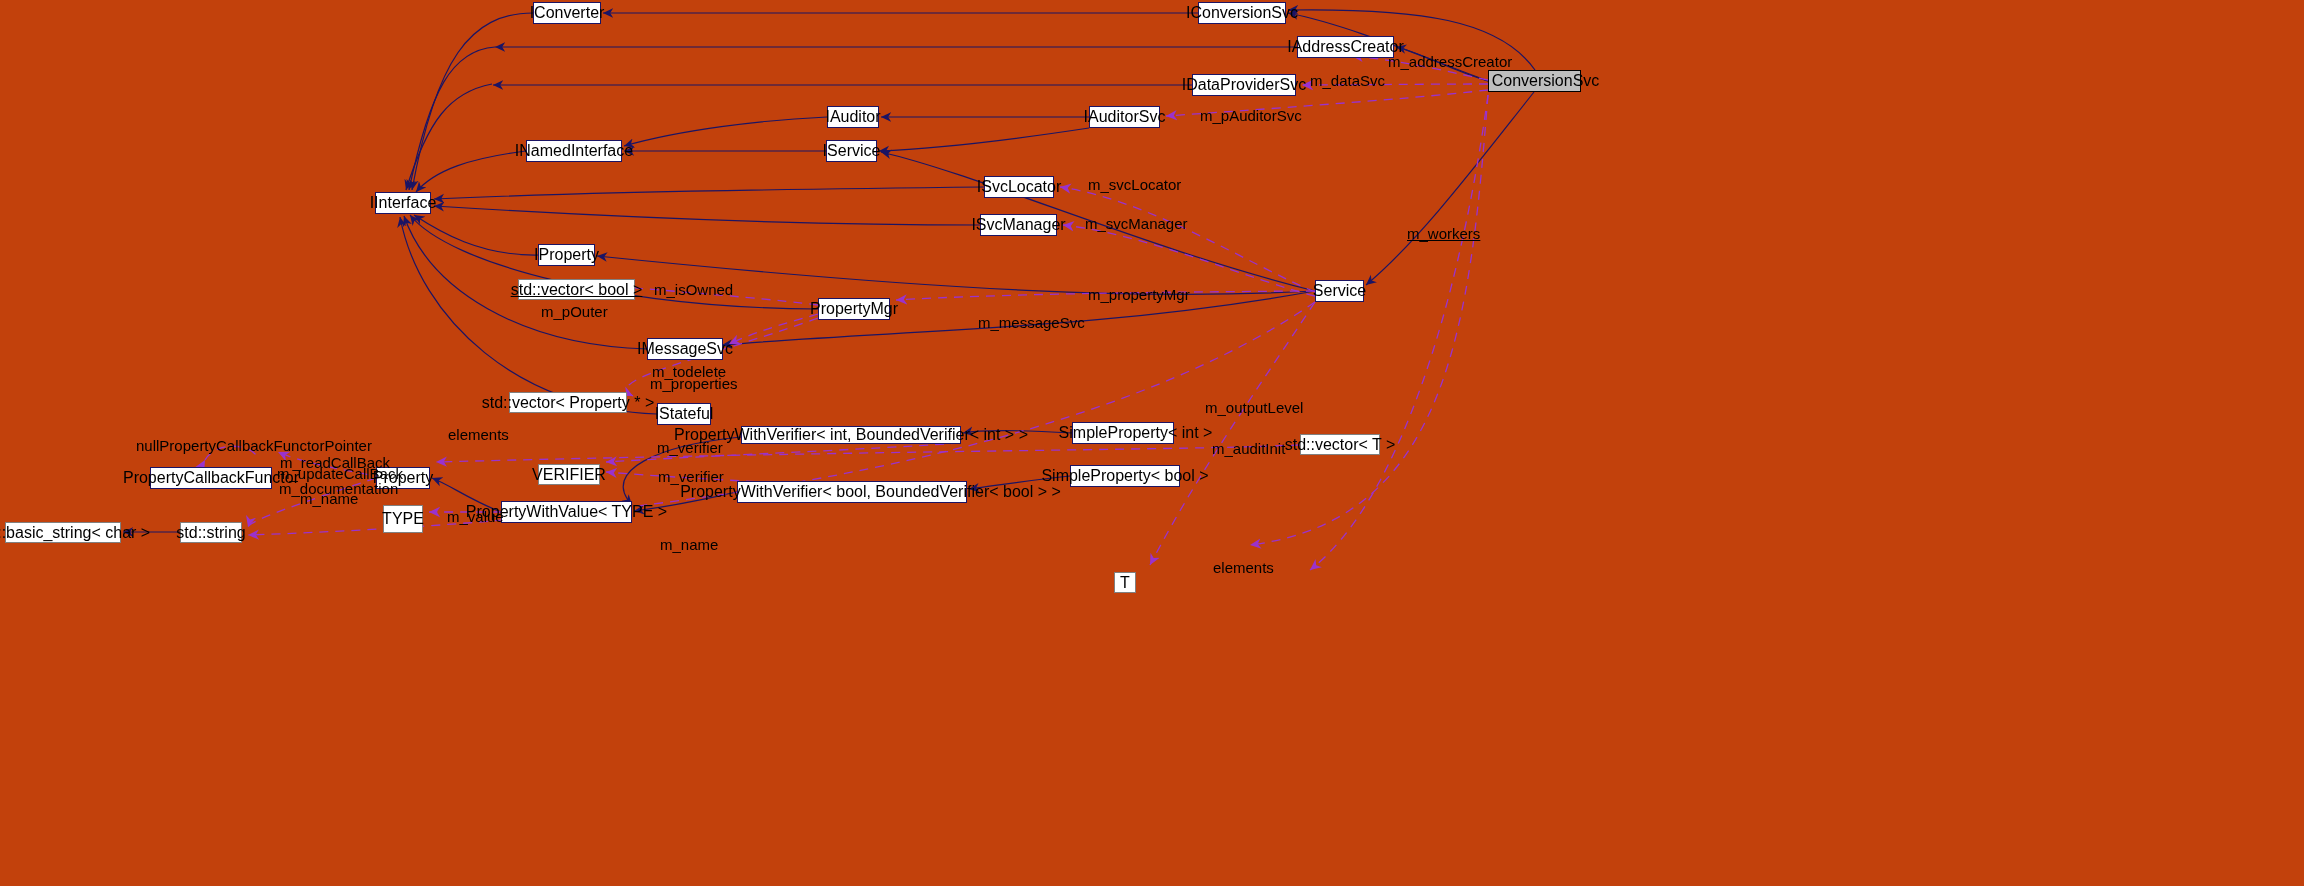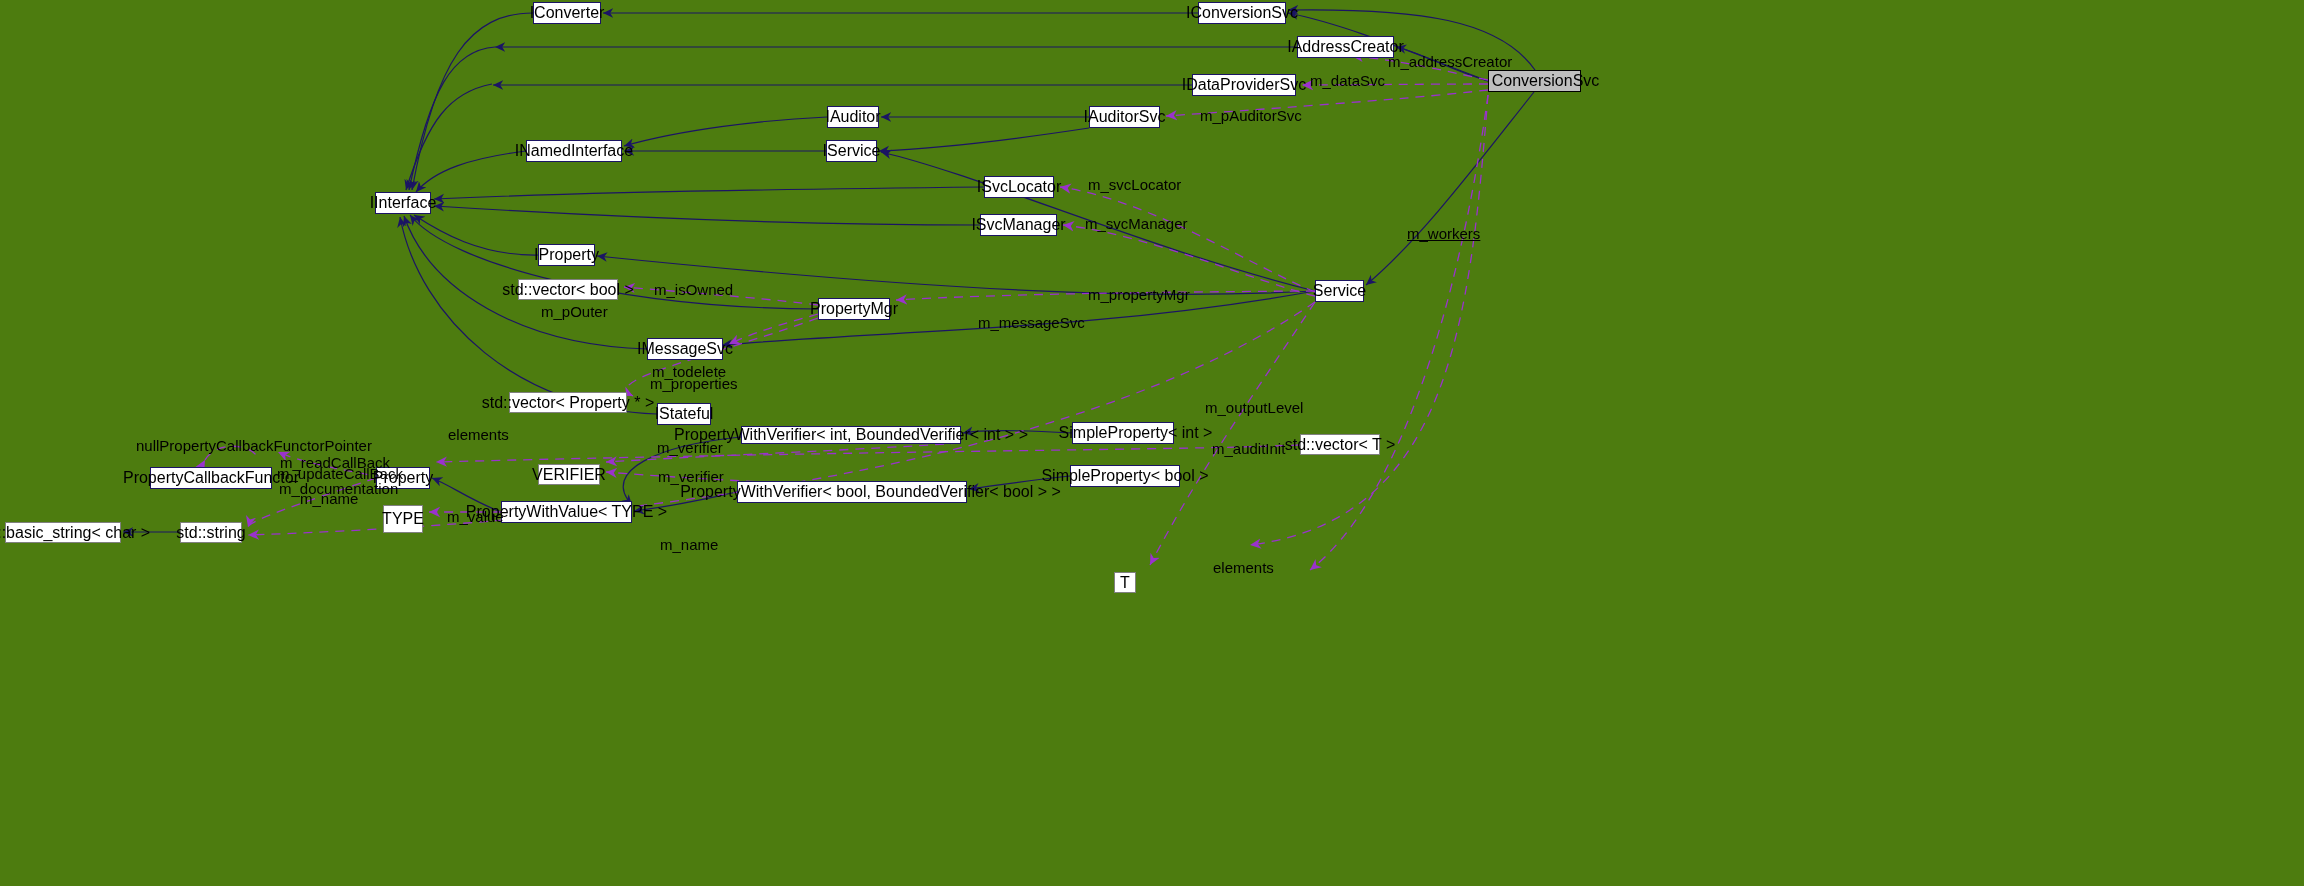--- a/index.html
+++ b/index.html
@@ -1,20 +1,20 @@
 <!DOCTYPE html>
 <html><head>
 <meta charset="utf-8">
 <style>
   html,body{margin:0;padding:0;background:#ffffff;}
   #canvas{
     position:relative;
     width:2304px;
     height:886px;
-    background:#4d7c0f;
+    background:#c2410c;
     font-family:"Liberation Sans", sans-serif;
     overflow:hidden;
   }
   svg.edges{position:absolute;left:0;top:0;width:2304px;height:886px;}
   .node{
     position:absolute;
     box-sizing:border-box;
     display:flex;
     align-items:center;
     justify-content:center;
@@ -127,21 +127,21 @@
     <div class="node" style="left: 1192px; top: 74px; width: 104px; height: 22px;">IDataProviderSvc</div>
     <div class="node" style="left: 827px; top: 106px; width: 52px; height: 22px;">IAuditor</div>
     <div class="node" style="left: 1089px; top: 106px; width: 71px; height: 22px;">IAuditorSvc</div>
     <div class="node" style="left: 526px; top: 140px; width: 96px; height: 22px;">INamedInterface</div>
     <div class="node" style="left: 826px; top: 140px; width: 51px; height: 22px;">IService</div>
     <div class="node" style="left: 375px; top: 192px; width: 56px; height: 22px;">IInterface</div>
     <div class="node" style="left: 984px; top: 176px; width: 70px; height: 22px;">ISvcLocator</div>
     <div class="node" style="left: 980px; top: 214px; width: 77px; height: 22px;">ISvcManager</div>
     <div class="node" style="left: 538px; top: 244px; width: 57px; height: 22px;">IProperty</div>
     <div class="node" style="left: 1315px; top: 280px; width: 49px; height: 22px;">Service</div>
-    <div class="node grey" style="left: 518px; top: 279px; width: 100px; height: 21px;">std::vector&lt; bool &gt;</div>
+    <div class="node grey" style="left: 518px; top: 279px; width: 117px; height: 21px; text-decoration: underline;">std::vector&lt; bool &gt;</div>
     <div class="node" style="left: 818px; top: 298px; width: 72px; height: 22px;">PropertyMgr</div>
     <div class="node" style="left: 647px; top: 338px; width: 76px; height: 22px;">IMessageSvc</div>
     <div class="node grey" style="left: 509px; top: 392px; width: 118px; height: 21px;">std::vector&lt; Property * &gt;</div>
     <div class="node" style="left: 657px; top: 403px; width: 54px; height: 22px;">IStateful</div>
     <div class="node" style="left: 741px; top: 426px; width: 220px; height: 18px;">PropertyWithVerifier&lt; int, BoundedVerifier&lt; int &gt; &gt;</div>
     <div class="node" style="left: 1072px; top: 422px; width: 102px; height: 22px; padding-left: 32px;">SimpleProperty&lt; int &gt;</div>
     <div class="node grey" style="left: 1300px; top: 434px; width: 80px; height: 21px;">std::vector&lt; T &gt;</div>
     <div class="node" style="left: 150px; top: 467px; width: 122px; height: 22px;">PropertyCallbackFunctor</div>
     <div class="node" style="left: 376px; top: 467px; width: 54px; height: 22px;">Property</div>
     <div class="node grey" style="left: 538px; top: 464px; width: 62px; height: 21px;">VERIFIER</div>

